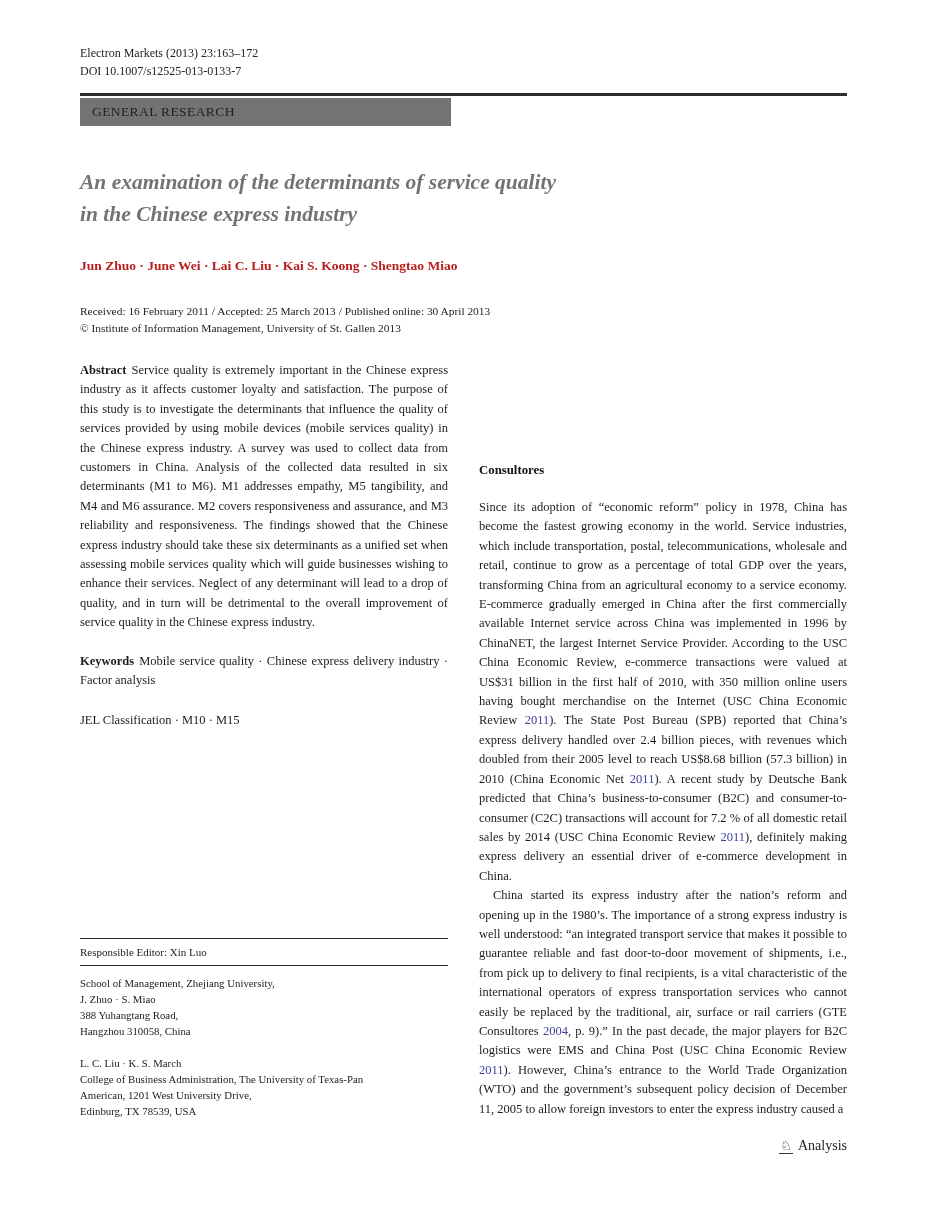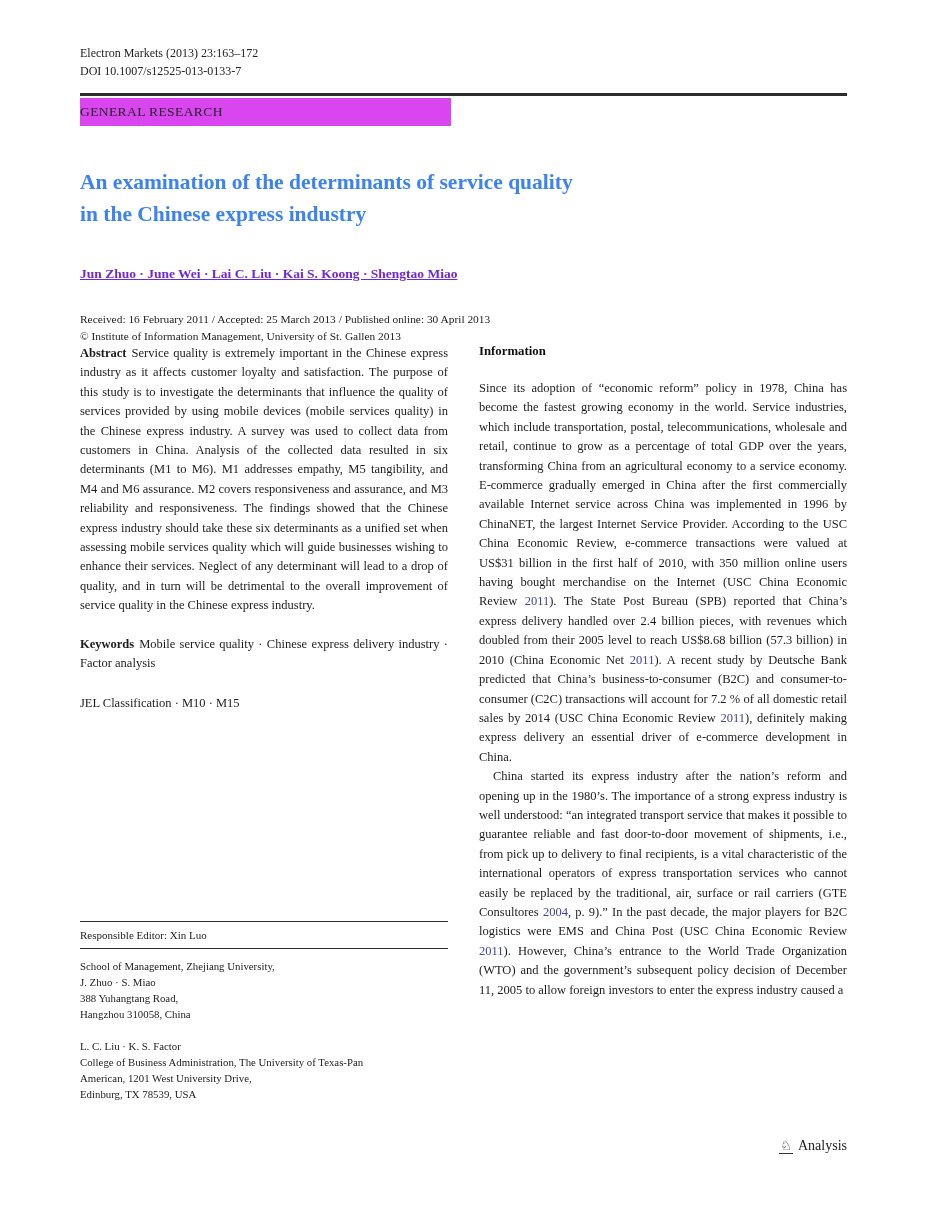--- a/index.html
+++ b/index.html
@@ -10,27 +10,27 @@
     background:#ffffff;
     font-family:"Liberation Serif", serif;
     color:#1c1c1c;
     padding:44px 78px 0 80px;
     overflow:hidden;
   }
   .jref, .doi { font-size:12px; line-height:18px; color:#222; }
   .rule-thick { margin-top:13px; height:3px; background:#2d2d2d; }
   .banner {
     margin-top:2px; width:371px; height:28px; line-height:28px;
-    background:#d946ef; padding-left:0;
+    background:#737373; padding-left:12px;
     font-size:13.5px; letter-spacing:0.4px; color:#1f1f1f;
   }
-  h1.title { margin-top:41px; font-size:21.5px; line-height:31.5px; font-weight:bold; color:#3b82f6; }
-  .authors { margin-top:36px; font-size:13.5px; font-weight:bold; color:#6d28d9;text-decoration:underline; }
+  h1.title { margin-top:41px; font-size:21.5px; line-height:31.5px; font-weight:bold; color:#737373;font-style:italic; }
+  .authors { margin-top:28px; font-size:13.5px; font-weight:bold; color:#b91c1c; }
   .received { margin-top:29px; font-size:11.4px; line-height:16.5px; color:#222; }
-  .cols { display:flex; gap:31px; }
+  .cols { margin-top:25px; display:flex; gap:31px;align-items:flex-end; }
   .col { width:372px; }
   .col.left { display:flex; flex-direction:column; height:758px; }
   .body-text { font-size:12.5px; line-height:19.4px; text-align:justify; color:#1c1c1c; }
   .body-text b { margin-right:5px; }
   .keywords { margin-top:19px; }
   .jel { margin-top:20px; text-align:left; }
   .footnotes { margin-top:auto; }
   .rule-thin { height:1px; background:#2d2d2d; }
   .editor { font-size:11px; line-height:16px; padding:5px 0; color:#222; }
   .affil { margin-top:9px; font-size:10.8px; line-height:16px; color:#222; }
@@ -89,30 +89,30 @@
 
 
         <div class="affil">
           <div>School of Management, Zhejiang University,</div>
           <div>J. Zhuo · S. Miao</div>
           <div>388 Yuhangtang Road,</div>
           <div>Hangzhou 310058, China</div>
         </div>
 
         <div class="affil">
-          <div>L. C. Liu · K. S. Factor</div>
+          <div>L. C. Liu · K. S. March</div>
           <div>College of Business Administration, The University of Texas-Pan</div>
           <div>American, 1201 West University Drive,</div>
           <div>Edinburg, TX 78539, USA</div>
         </div>
       </div>
     </div>
 
     <div class="col right">
-      <h2 class="section-heading">Information</h2>
+      <h2 class="section-heading">Consultores</h2>
 
       <p class="body-text first"><span>Since its adoption of “economic reform” policy in 1978, China has become the fastest growing economy in the world. Service industries, which include transportation, postal, telecommunications, wholesale and retail, continue to grow as a percentage of total GDP over the years, transforming China from an agricultural economy to a service economy. E-commerce gradually emerged in China after the first commercially available Internet service across China was implemented in 1996 by ChinaNET, the largest Internet Service Provider. According to the USC China Economic Review, e-commerce transactions were valued at US$31 billion in the first half of 2010, with 350 million online users having bought merchandise on the Internet (USC China Economic Review </span><a class="cite">2011</a><span>). The State Post Bureau (SPB) reported that China’s express delivery handled over 2.4 billion pieces, with revenues which doubled from their 2005 level to reach US$8.68 billion (57.3 billion) in 2010 (China Economic Net </span><a class="cite">2011</a><span>). A recent study by Deutsche Bank predicted that China’s business-to-consumer (B2C) and consumer-to-consumer (C2C) transactions will account for 7.2 % of all domestic retail sales by 2014 (USC China Economic Review </span><a class="cite">2011</a><span>), definitely making express delivery an essential driver of e-commerce development in China.</span></p>
 
       <p class="body-text indent"><span>China started its express industry after the nation’s reform and opening up in the 1980’s. The importance of a strong express industry is well understood: “an integrated transport service that makes it possible to guarantee reliable and fast door-to-door movement of shipments, i.e., from pick up to delivery to final recipients, is a vital characteristic of the international operators of express transportation services who cannot easily be replaced by the traditional, air, surface or rail carriers (GTE Consultores </span><a class="cite">2004</a><span>, p. 9).” In the past decade, the major players for B2C logistics were EMS and China Post (USC China Economic Review </span><a class="cite">2011</a><span>). However, China’s entrance to the World Trade Organization (WTO) and the government’s subsequent policy decision of December 11, 2005 to allow foreign investors to enter the express industry caused a</span></p>
     </div>
 
   </div>
 
   <div class="footer">
     <span class="sp-icon">♘</span>

